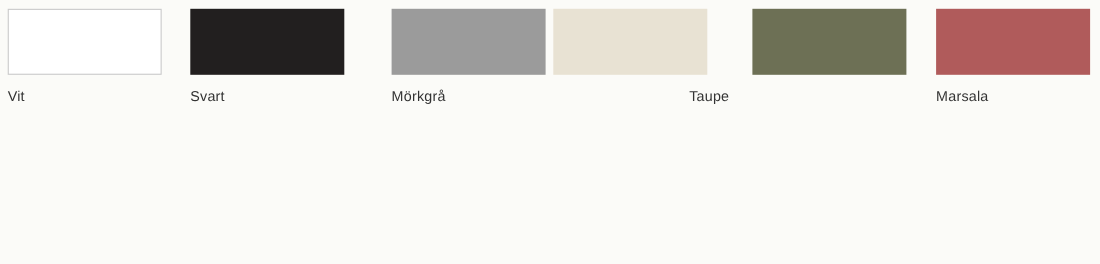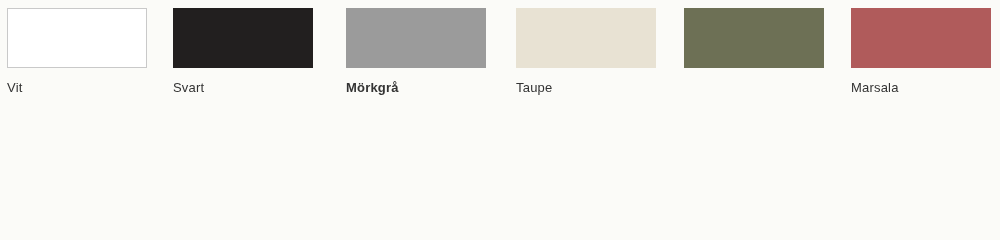--- a/index.html
+++ b/index.html
@@ -63,26 +63,26 @@
   <div class="swatch-card" style="left:173px;">
     <div class="swatch-chip" style="background: rgb(34, 31, 31);"></div>
     <div class="swatch-label" style="color: rgb(51, 51, 51);">Svart</div>
   </div>
 
   <div class="swatch-card" style="left:7px;">
     <div class="swatch-chip has-border" style="background: rgb(255, 255, 255); border-color: rgb(201, 201, 201);"></div>
     <div class="swatch-label" style="color: rgb(51, 51, 51);">Vit</div>
   </div>
 
-  <div class="swatch-card" style="left:346px;font-weight:bold;">
+  <div class="swatch-card" style="left:356px;">
     <div class="swatch-chip" style="background: rgb(155, 155, 155);"></div>
     <div class="swatch-label" style="color: rgb(51, 51, 51);">Mörkgrå</div>
   </div>
 
-  <div class="swatch-card" style="left:516px;">
+  <div class="swatch-card" style="left:503px;text-align:right;">
     <div class="swatch-chip" style="background: rgb(232, 226, 211);"></div>
     <div class="swatch-label" style="color: rgb(51, 51, 51);">Taupe</div>
   </div>
 
   <div class="swatch-card" style="left:684px;">
     <div class="swatch-chip" style="background: rgb(109, 112, 85);"></div>
   </div>
 
   <div class="swatch-card" style="left:851px;">
     <div class="swatch-chip" style="background: rgb(176, 91, 91);"></div>

